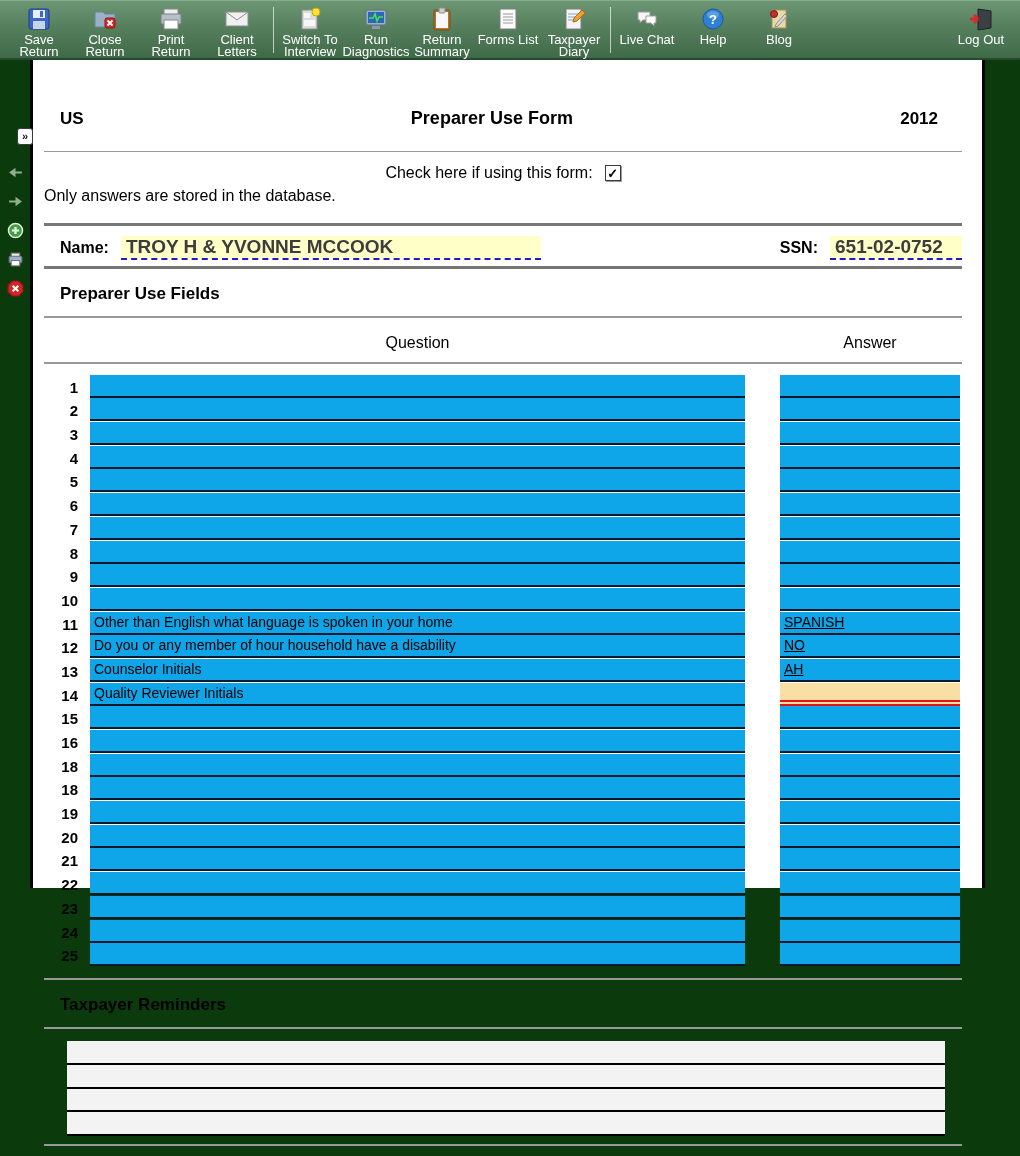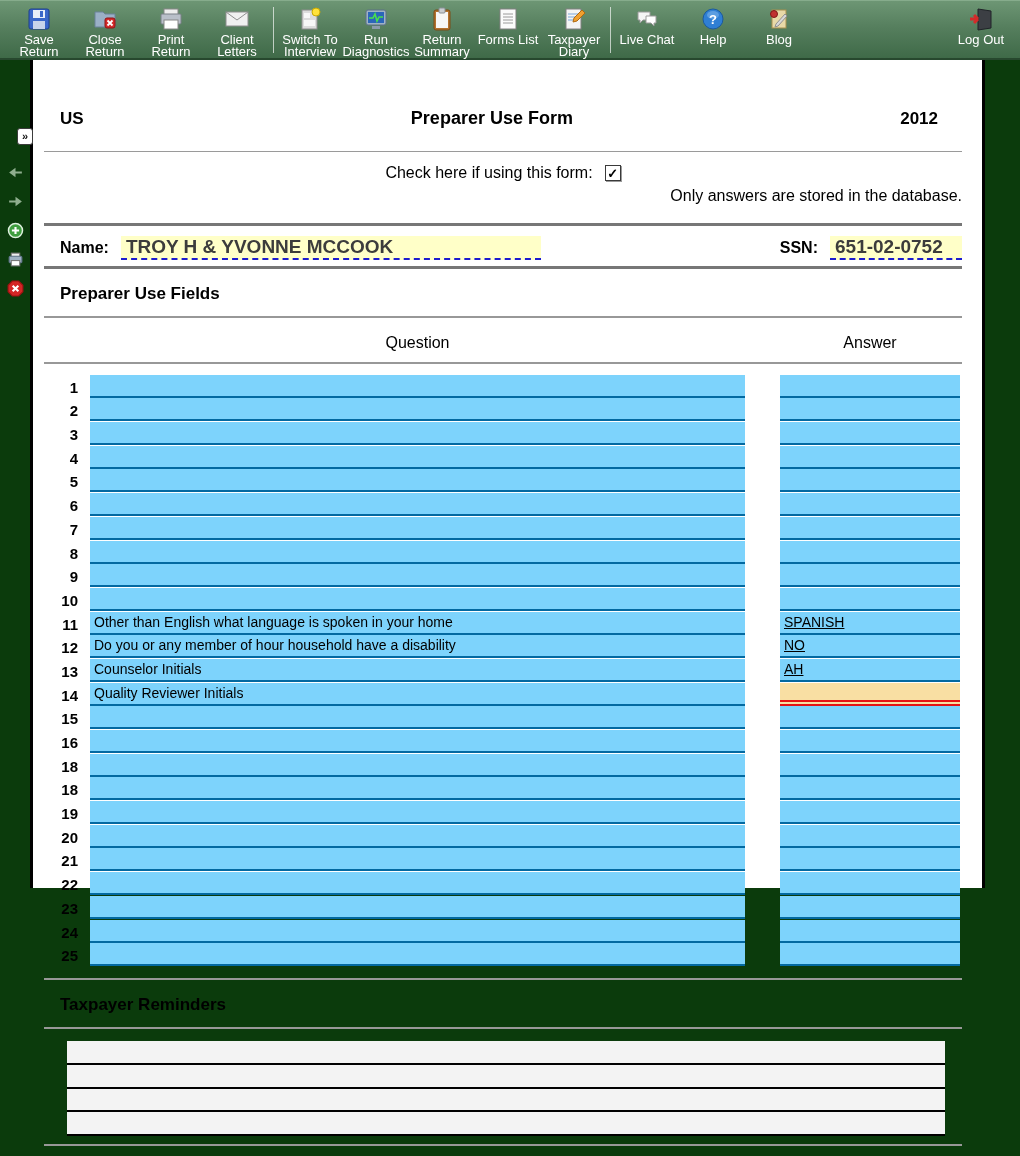--- a/index.html
+++ b/index.html
@@ -66,21 +66,21 @@
     display:flex; align-items:baseline;
     padding:48px 24px 22px 16px;
     font-weight:bold; font-size:17px; color:#000;
   }
   .form-title-row .ft-center { flex:1; text-align:center; font-size:18px; }
 
   .hr1 { border:none; border-top:1px solid #9a9a9a; }
   .hr2 { border:none; border-top:2px solid #989898; }
   .hr3 { border:none; border-top:3px solid #777; }
 
-  .check-block { text-align:right; padding:9px 0 16px 0; font-size:16px; color:#000; }
+  .check-block { text-align:left; padding:9px 0 16px 0; font-size:16px; color:#000; }
   .check-line { display:flex; justify-content:center; align-items:center; height:24px; }
   .checkbox {
     width:16px; height:16px; margin-left:12px;
     background:#fff; border:1px solid #3a3a3a;
     box-shadow:1px 1px 0 #9a9a9a;
     display:inline-flex; align-items:center; justify-content:center;
     font-size:13px; font-weight:bold; color:#000; cursor:pointer;
   }
   .note-line { height:22px; line-height:22px; }
 
@@ -103,21 +103,21 @@
   .qa-header .qh-gap { width:35px; }
   .qa-header .qh-a { width:180px; text-align:center; }
 
   .qa-rows { padding-top:10px; }
   .qa-row { display:flex; align-items:flex-end; height:23.7px; }
   .qa-num {
     width:34px; text-align:right; font-weight:bold; font-size:15px;
     color:#000; padding-bottom:2px;
   }
   .field {
-    background:#7dd3fc; border-bottom:2px solid #0369a1;
+    background:#0ea5e9; border-bottom:2px solid #0f172a;
     height:23px; font-size:14px; line-height:20px; padding:0 4px;
     color:#000; cursor:text; overflow:hidden; white-space:nowrap;
   }
   .q-field { margin-left:12px; width:655px; }
   .a-field { margin-left:35px; width:180px;text-decoration:underline; }
   .a-field.active {
     background:#f9dfa3;
     border-bottom:6px double #e41414;
   }
 

